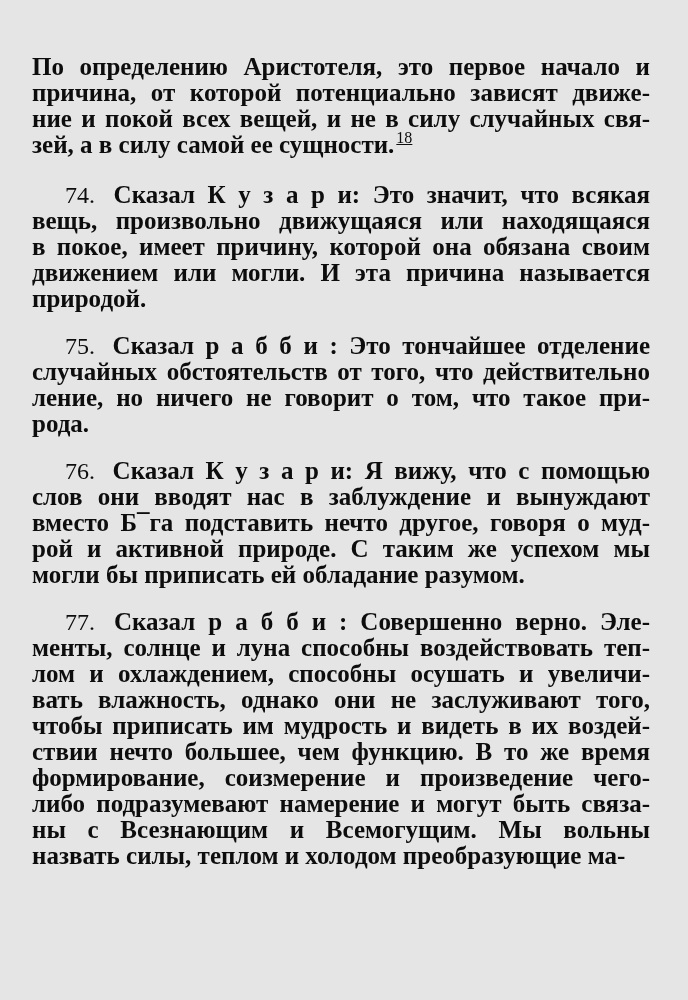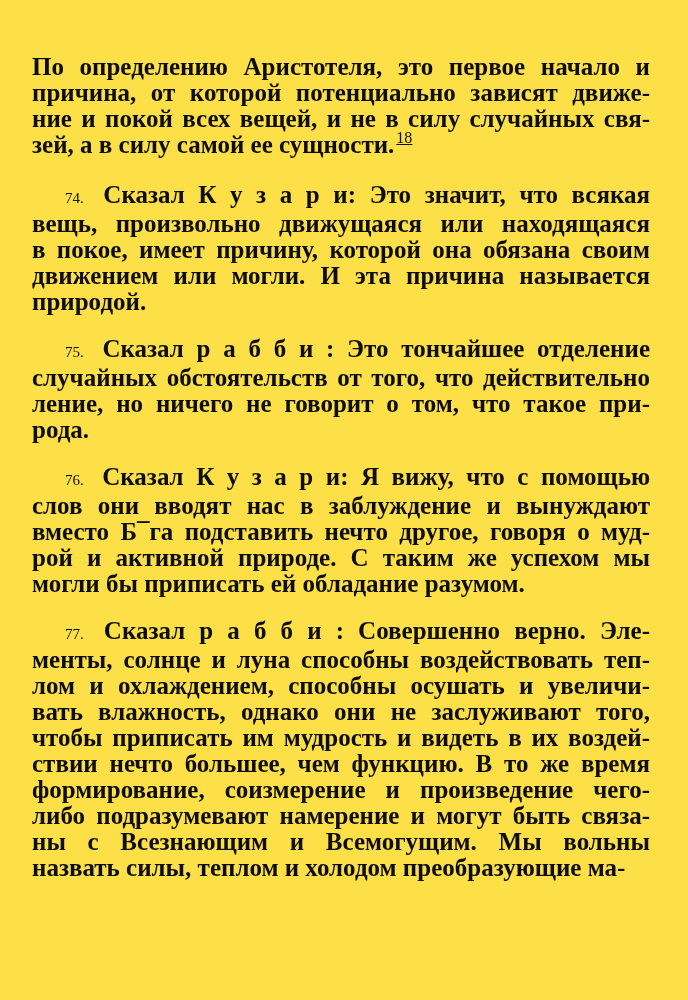--- a/index.html
+++ b/index.html
@@ -5,40 +5,40 @@
   * { box-sizing: border-box; }
   html, body { margin: 0; padding: 0; }
   body {
     width: 688px; height: 1000px;
     background: #ffffff;
     font-family: "Liberation Serif", "DejaVu Serif", serif;
   }
   .page {
     position: relative;
     width: 688px; height: 1000px;
-    background: #fde047;
+    background: #e5e5e5;
     overflow: hidden;
   }
   .text-block {
     position: absolute;
     left: 32px; top: 54px;
     width: 618px;
     color: #0d0d0d;
     font-weight: 700;
     font-size: 25px;
     line-height: 26px;
   }
   .para { margin: 0; }
   .para + .para { margin-top: 21px; }
   .line { text-align: justify; }
   .line.j { text-align-last: justify; }
   .fl { text-indent: 33px; }
   .pnum {
     font-weight: 400;
-    font-size: 15px;
+    font-size: 24px;
     padding-right: 6px;
   }
   .fn {
     font-weight: 400;
     font-size: 16px;
     position: relative;
     top: -10px;
     margin-left: 2px;
     text-decoration: underline;
   }

